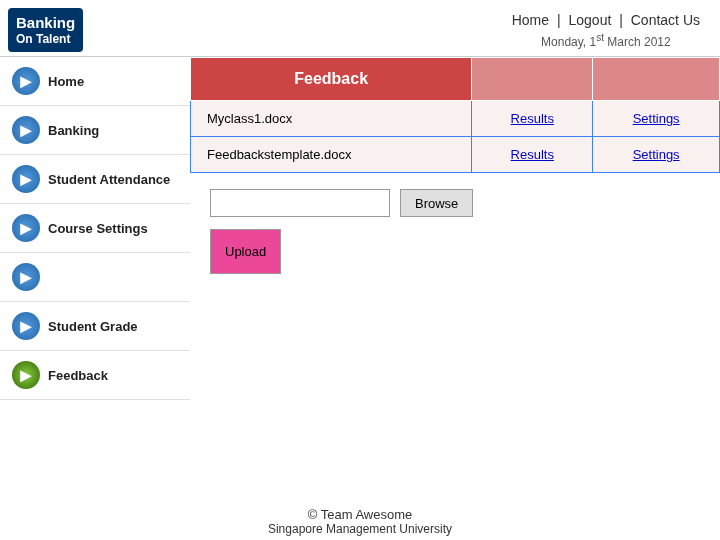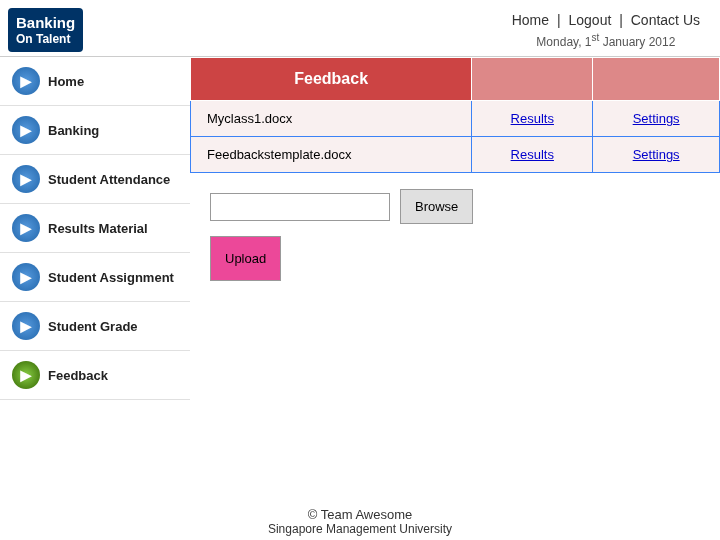--- a/index.html
+++ b/index.html
@@ -150,21 +150,21 @@
       width: 180px;
       height: 28px;
       background: #fff;
     }
     .browse-btn {
       background: #e0e0e0;
       border: 1px solid #999;
       padding: 4px 14px;
       cursor: pointer;
       font-size: 13px;
-      height: 35px;
+      height: 28px;
     }
     .upload-btn {
       background: #ec4899;
       border: 1px solid #999;
       padding: 4px 14px;
       cursor: pointer;
       font-size: 13px;
       height: 45px;
       display: block;
     }
@@ -199,21 +199,21 @@
   </div>
   <div class="header-right">
     <div class="nav-links">
       <a href="#">Home</a>
       <span>|</span>
       <a href="#">Logout</a>
       <span>|</span>
       <a href="#">Contact Us</a>
     </div>
     <div class="date-line">
-      <span>Monday, 1</span><sup>st</sup><span> January 2012</span>
+      <span>Monday, 1</span><sup>st</sup><span> March 2012</span>
     </div>
   </div>
 </div>
 
 <div class="main-layout">
 
   <div class="sidebar">
     <div class="sidebar-item">
       <div class="icon">
           <span class="icon-arrow">▶</span>
@@ -229,27 +229,26 @@
     <div class="sidebar-item">
       <div class="icon">
           <span class="icon-arrow">▶</span>
         </div>
       <span class="sidebar-label">Student Attendance</span>
     </div>
     <div class="sidebar-item">
       <div class="icon">
           <span class="icon-arrow">▶</span>
         </div>
-      <span class="sidebar-label">Results Material</span>
-    </div>
-    <div class="sidebar-item">
-      <div class="icon">
-          <span class="icon-arrow">▶</span>
-        </div>
-      <span class="sidebar-label">Student Assignment</span>
+      <span class="sidebar-label">Course Settings</span>
+    </div>
+    <div class="sidebar-item">
+      <div class="icon">
+          <span class="icon-arrow">▶</span>
+        </div>
     </div>
     <div class="sidebar-item">
       <div class="icon">
           <span class="icon-arrow">▶</span>
         </div>
       <span class="sidebar-label">Student Grade</span>
     </div>
     <div class="sidebar-item feedback-active">
       <div class="icon">
           <span class="icon-arrow">▶</span>

